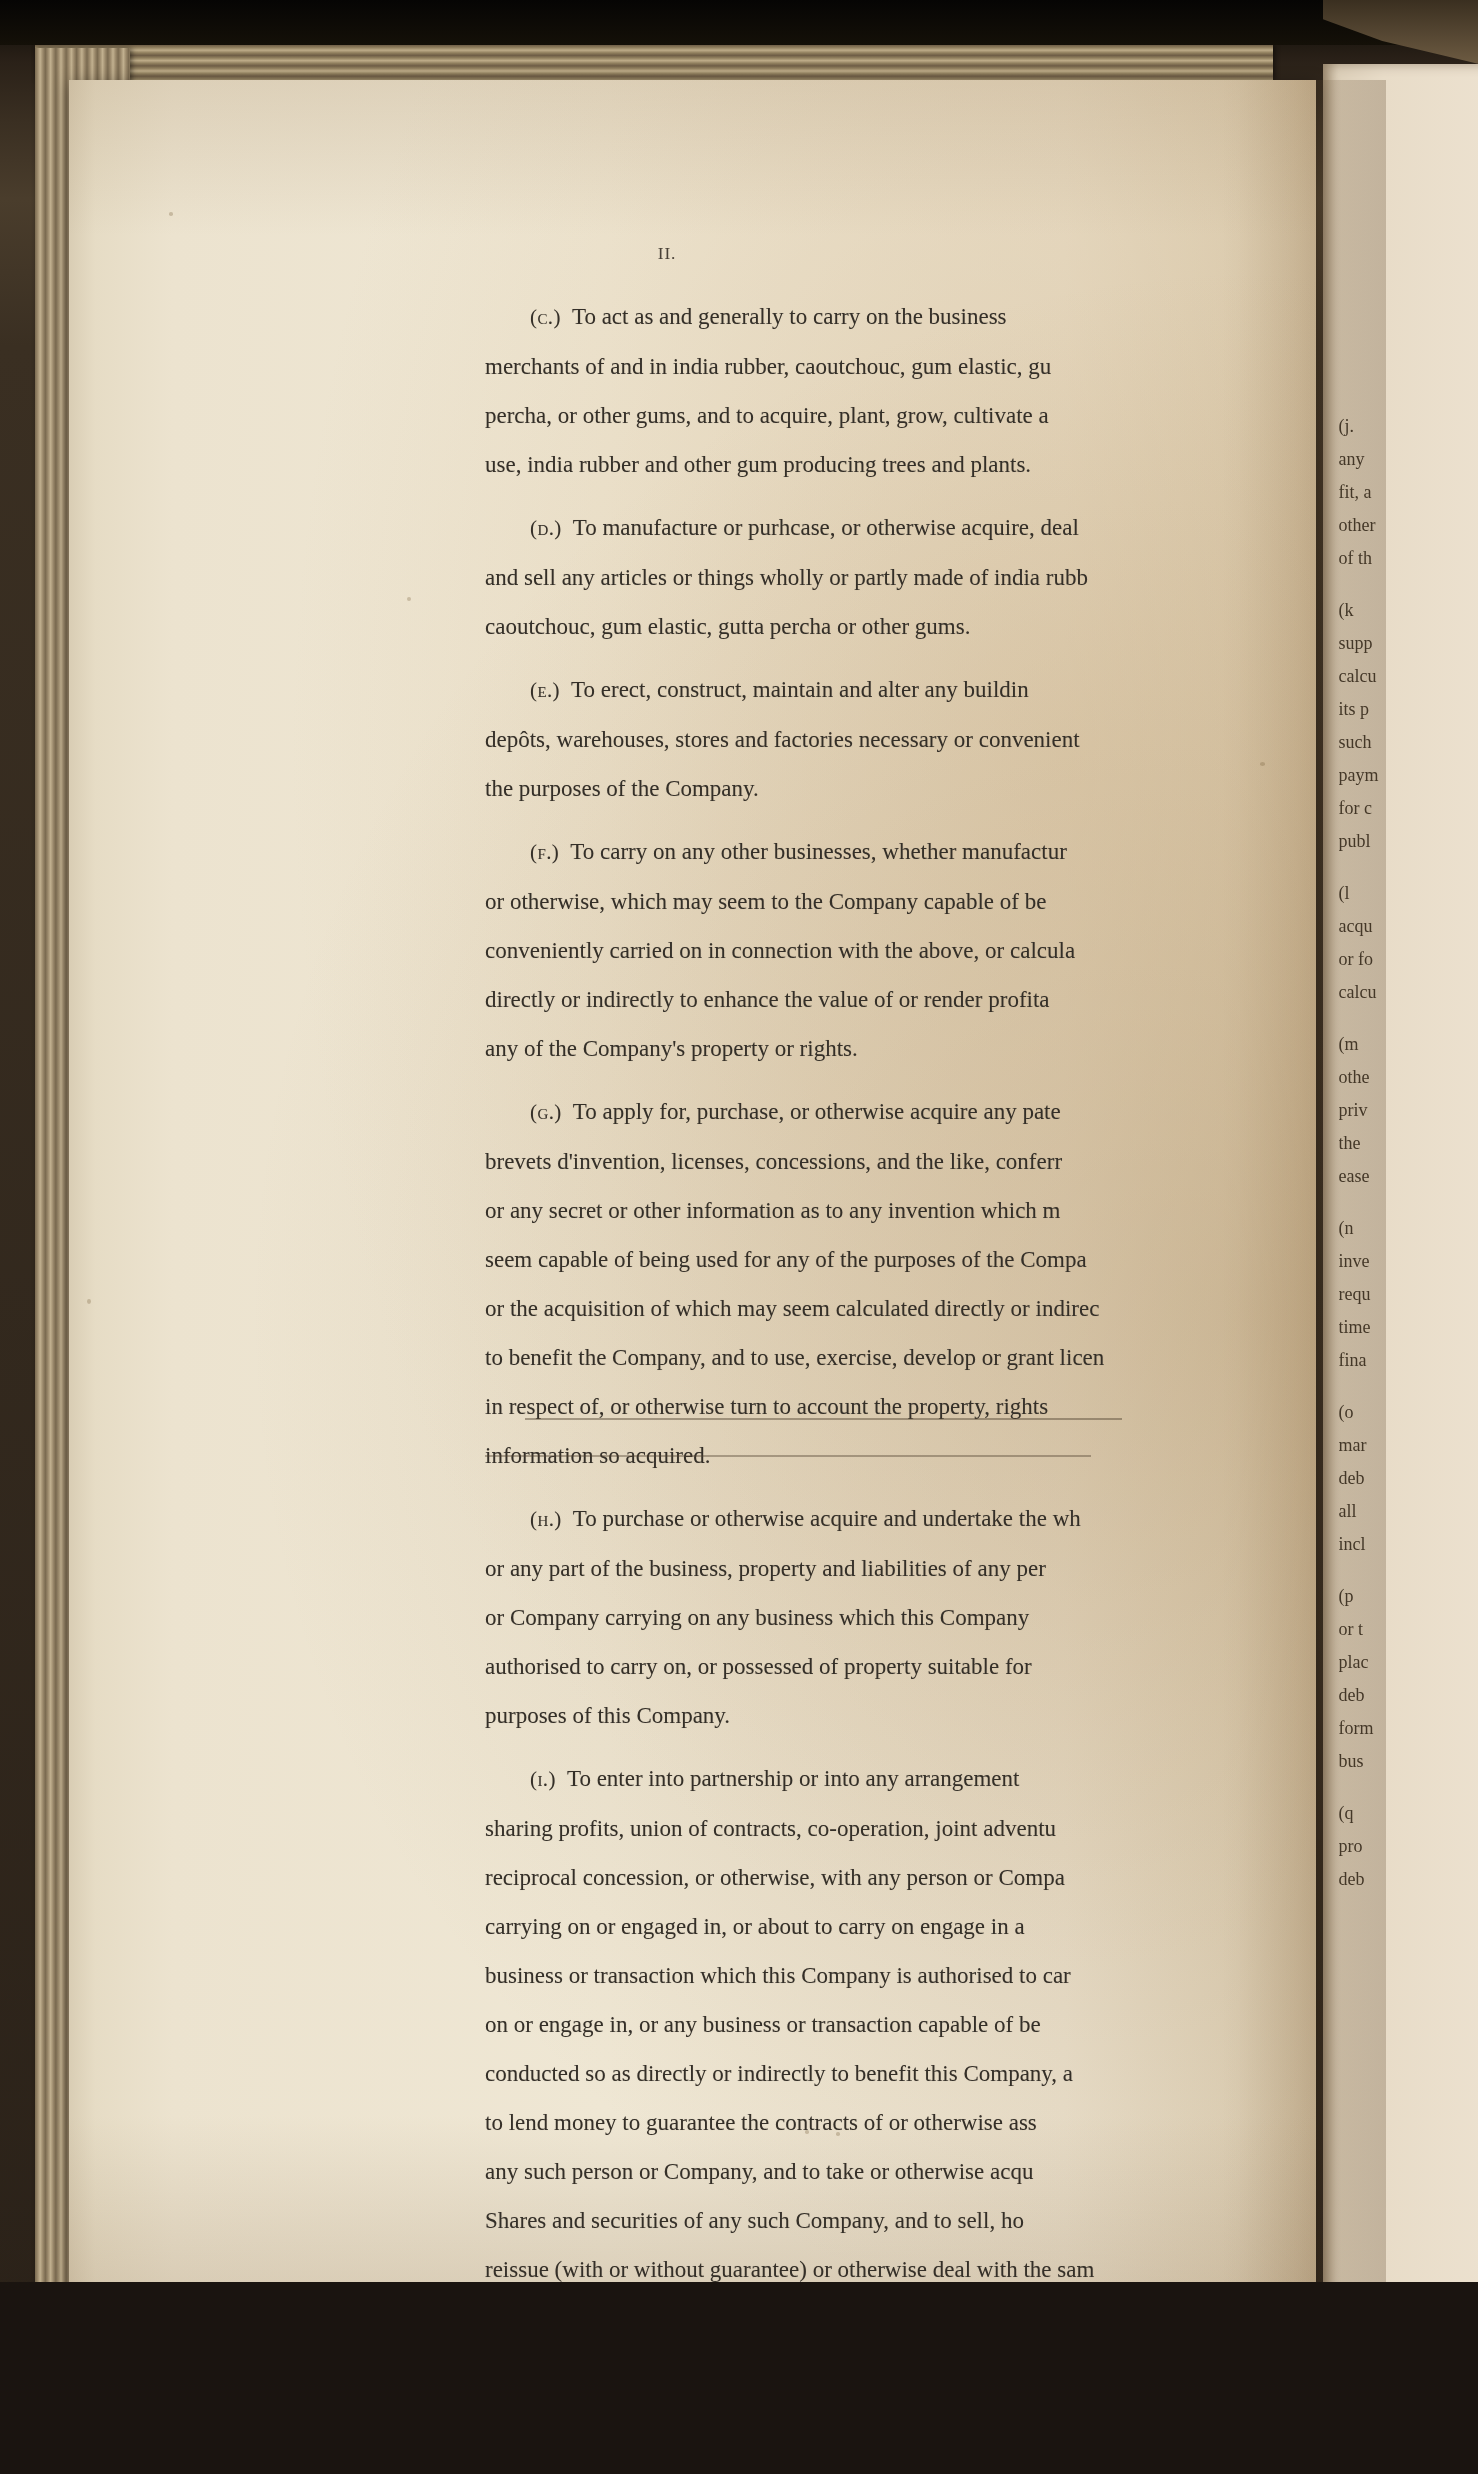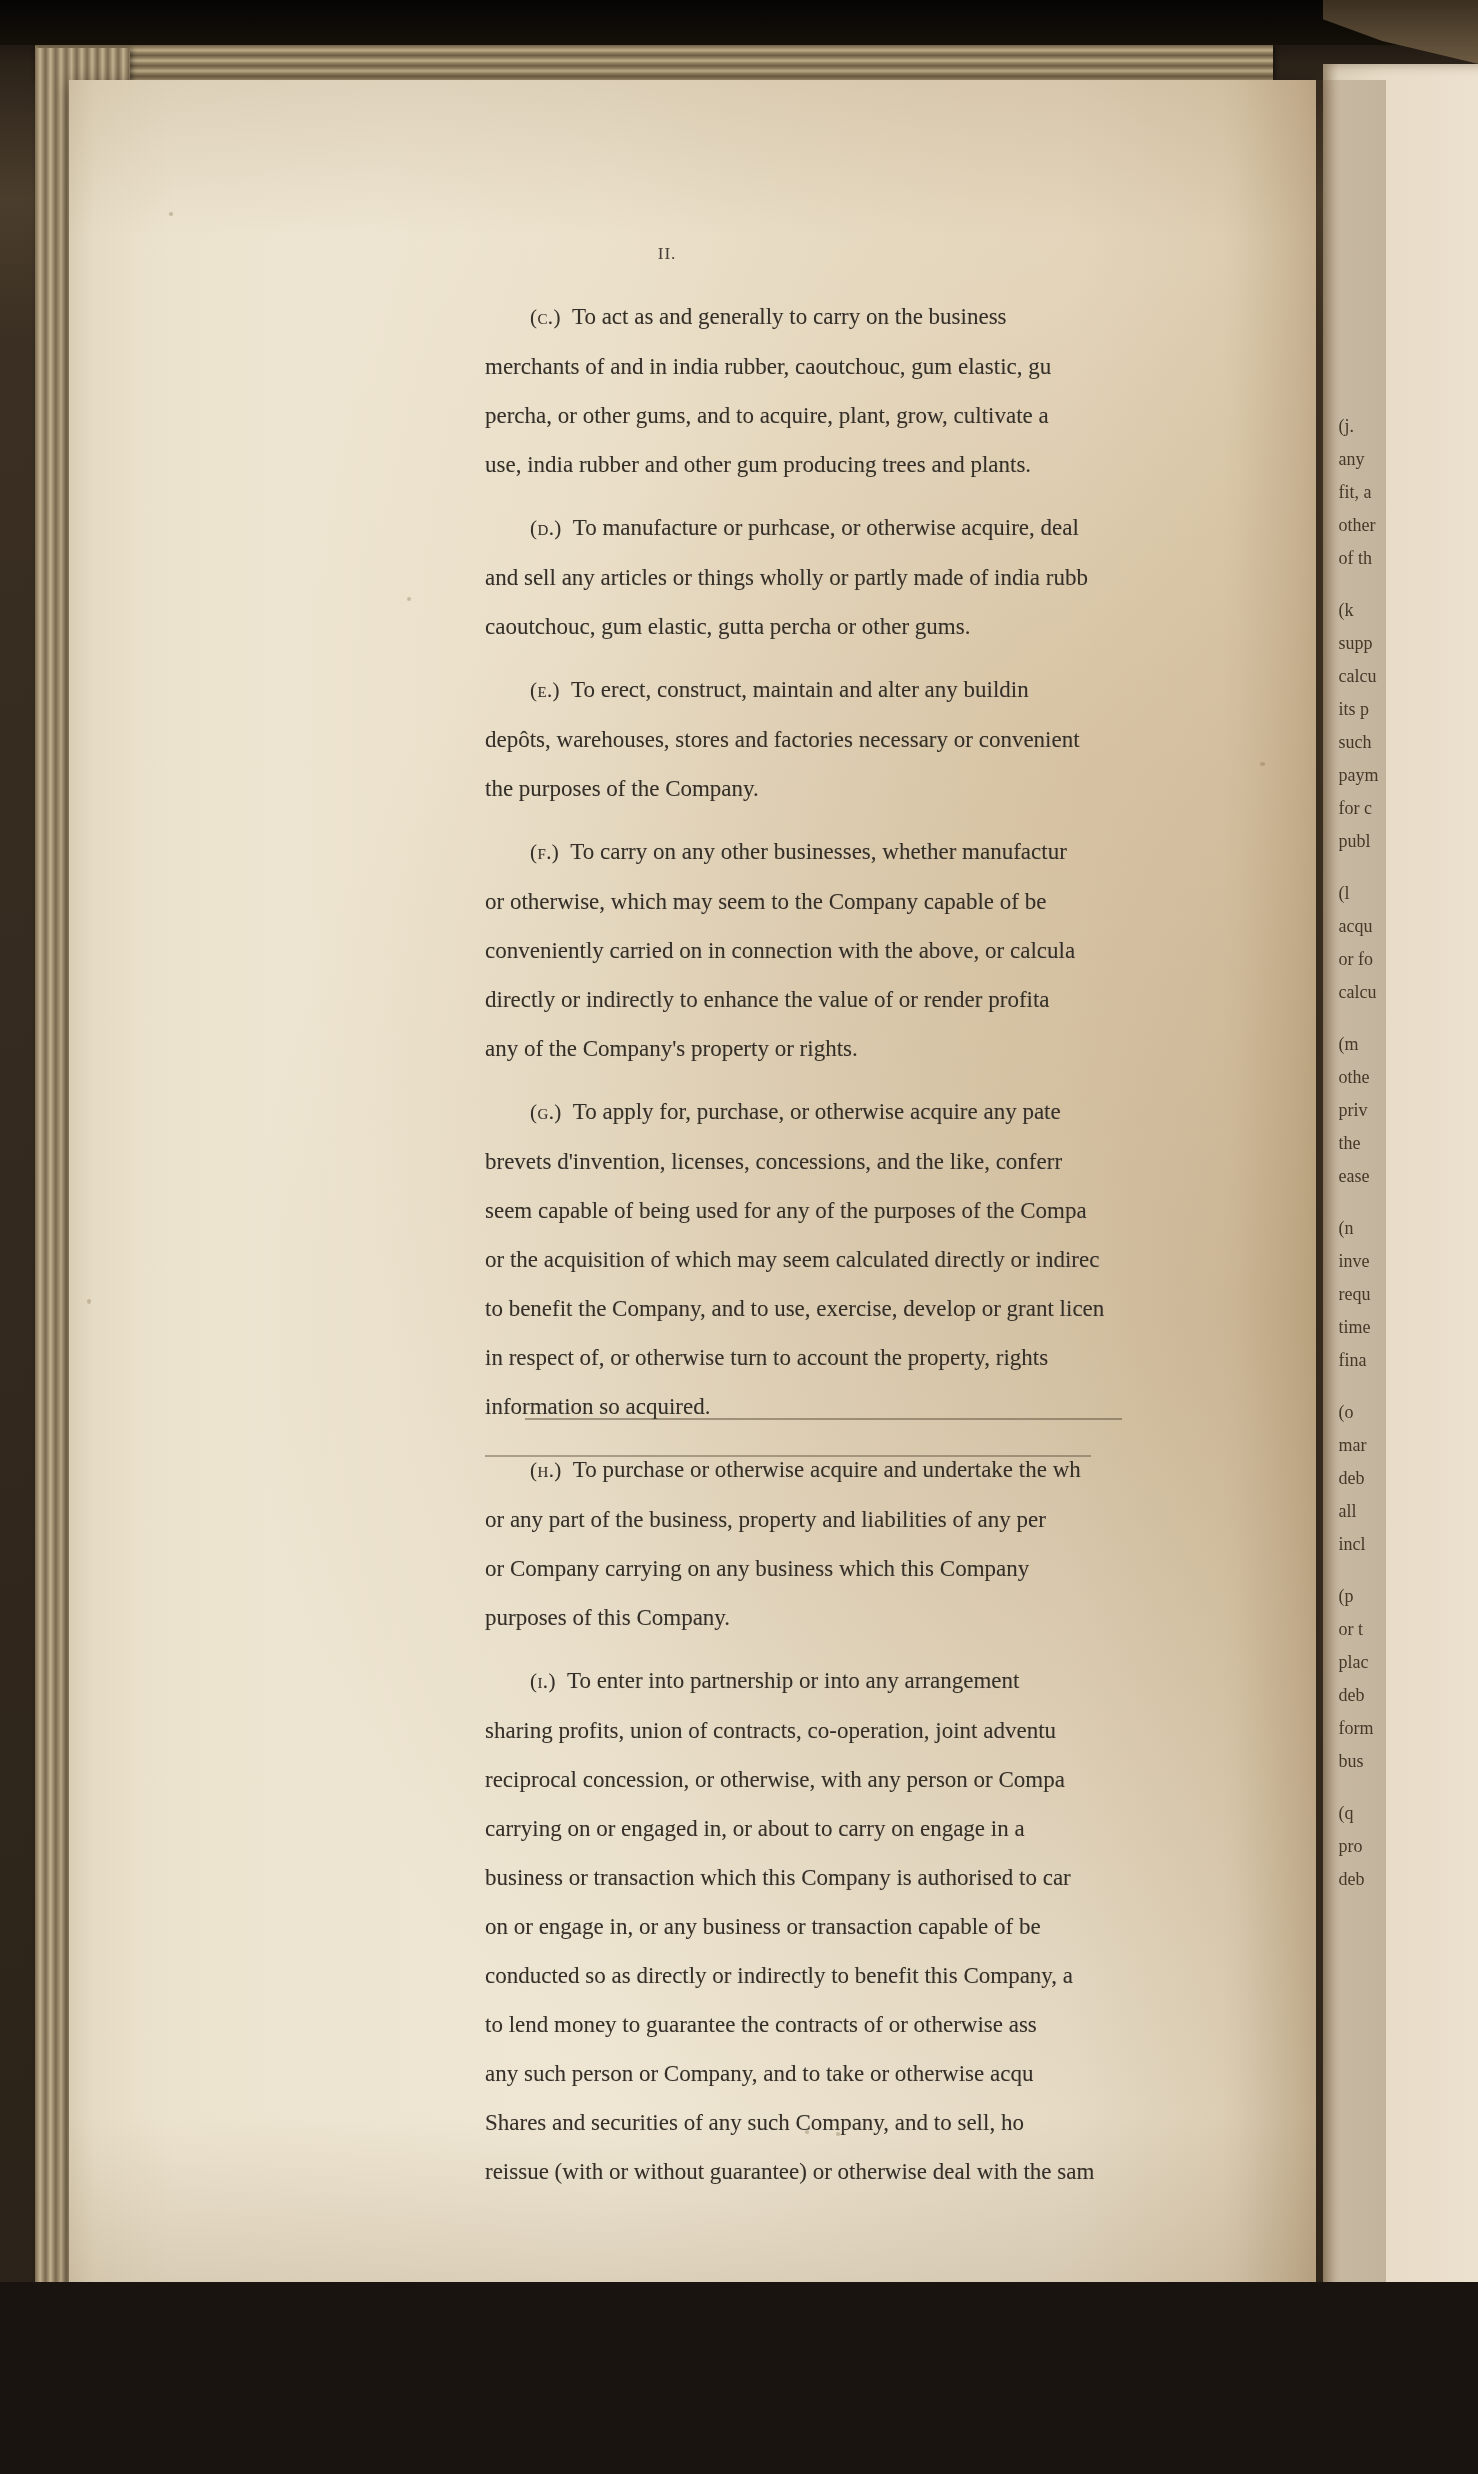--- a/index.html
+++ b/index.html
@@ -308,31 +308,33 @@
       <span class="line fadeline"><span class="indent"></span><span class="lbl">(f.)</span>&nbsp; <span>To carry on any other businesses, whether manufactur</span></span>
       <span class="line fadeline">or otherwise, which may seem to the Company capable of be</span>
       <span class="line fadeline">conveniently carried on in connection with the above, or calcula</span>
       <span class="line fadeline">directly or indirectly to enhance the value of or render profita</span>
       <span class="line">any of the Company's property or rights.</span>
     </p>
 
     <p class="para">
       <span class="line fadeline"><span class="indent"></span><span class="lbl">(g.)</span>&nbsp; <span>To apply for, purchase, or otherwise acquire any pate</span></span>
       <span class="line fadeline">brevets d'invention, licenses, concessions, and the like, conferr</span>
+      <span class="line fadeline">or any secret or other information as to any invention which m</span>
       <span class="line fadeline">seem capable of being used for any of the purposes of the Compa</span>
       <span class="line fadeline">or the acquisition of which may seem calculated directly or indirec</span>
       <span class="line fadeline">to benefit the Company, and to use, exercise, develop or grant licen</span>
       <span class="line fadeline">in respect of, or otherwise turn to account the property, rights</span>
       <span class="line">information so acquired.</span>
     </p>
 
     <p class="para">
       <span class="line fadeline"><span class="indent"></span><span class="lbl">(h.)</span>&nbsp; <span>To purchase or otherwise acquire and undertake the wh</span></span>
       <span class="line fadeline">or any part of the business, property and liabilities of any per</span>
       <span class="line fadeline">or Company carrying on any business which this Company</span>
+      <span class="line fadeline">authorised to carry on, or possessed of property suitable for</span>
       <span class="line">purposes of this Company.</span>
     </p>
 
     <p class="para">
       <span class="line fadeline"><span class="indent"></span><span class="lbl">(i.)</span>&nbsp; <span>To enter into partnership or into any arrangement</span></span>
       <span class="line fadeline">sharing profits, union of contracts, co-operation, joint adventu</span>
       <span class="line fadeline">reciprocal concession, or otherwise, with any person or Compa</span>
       <span class="line fadeline">carrying on or engaged in, or about to carry on engage in a</span>
       <span class="line fadeline">business or transaction which this Company is authorised to car</span>
       <span class="line fadeline">on or engage in, or any business or transaction capable of be</span>

